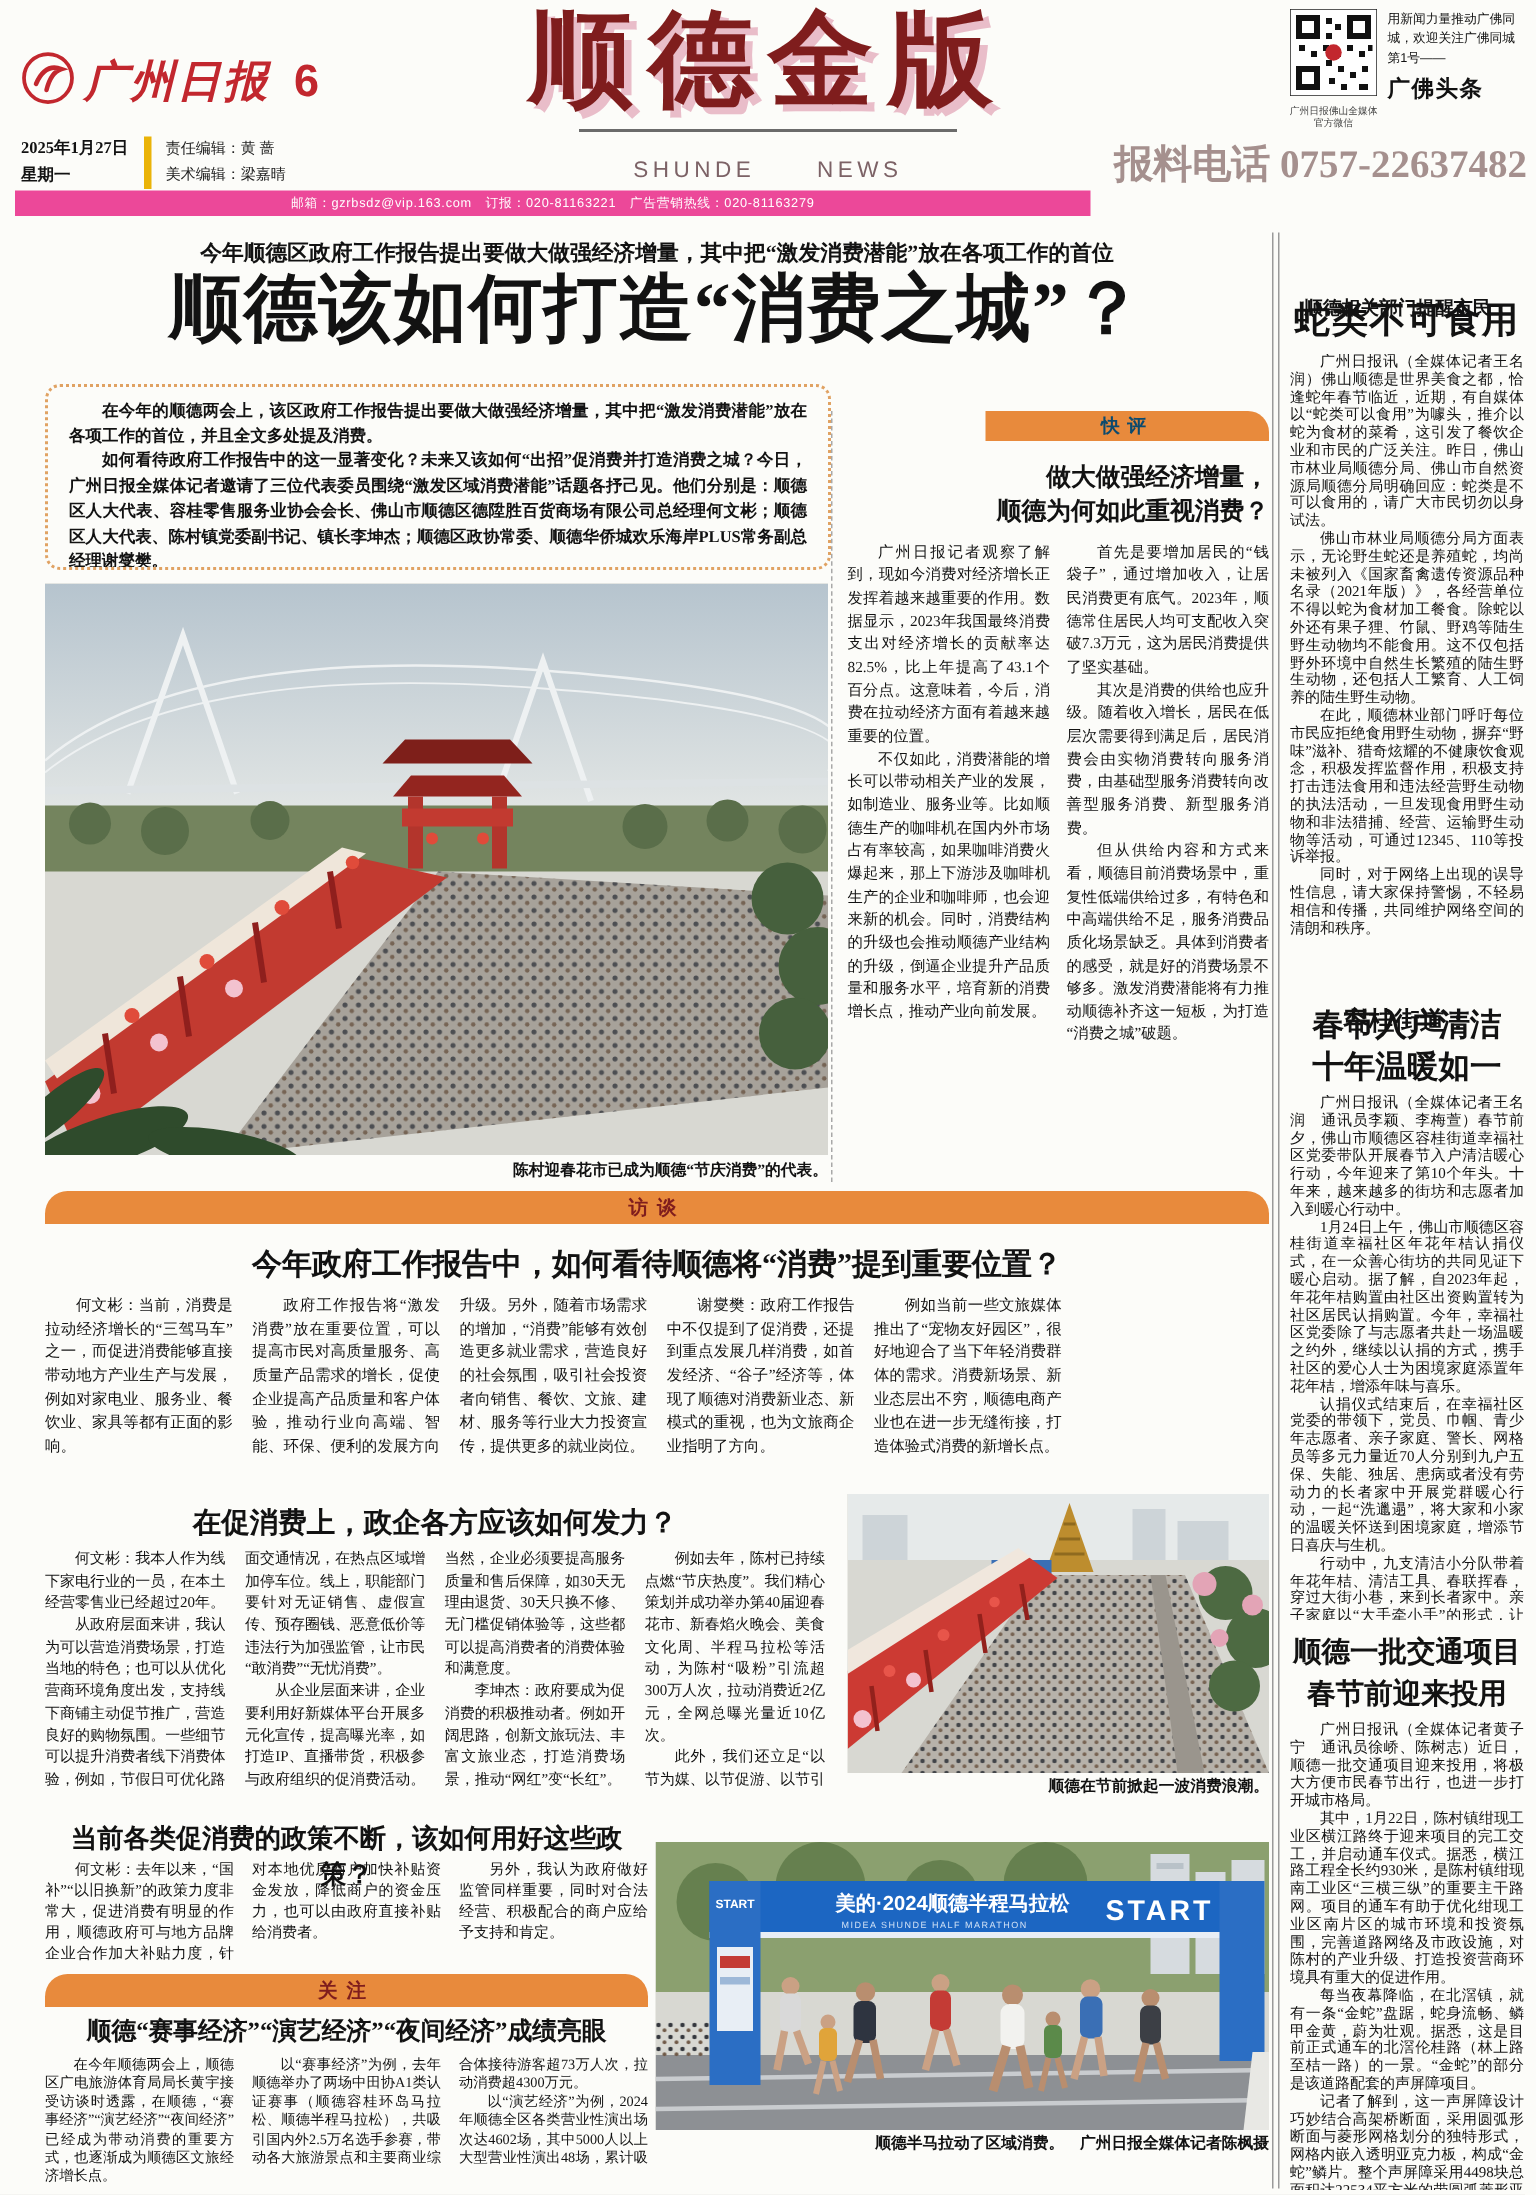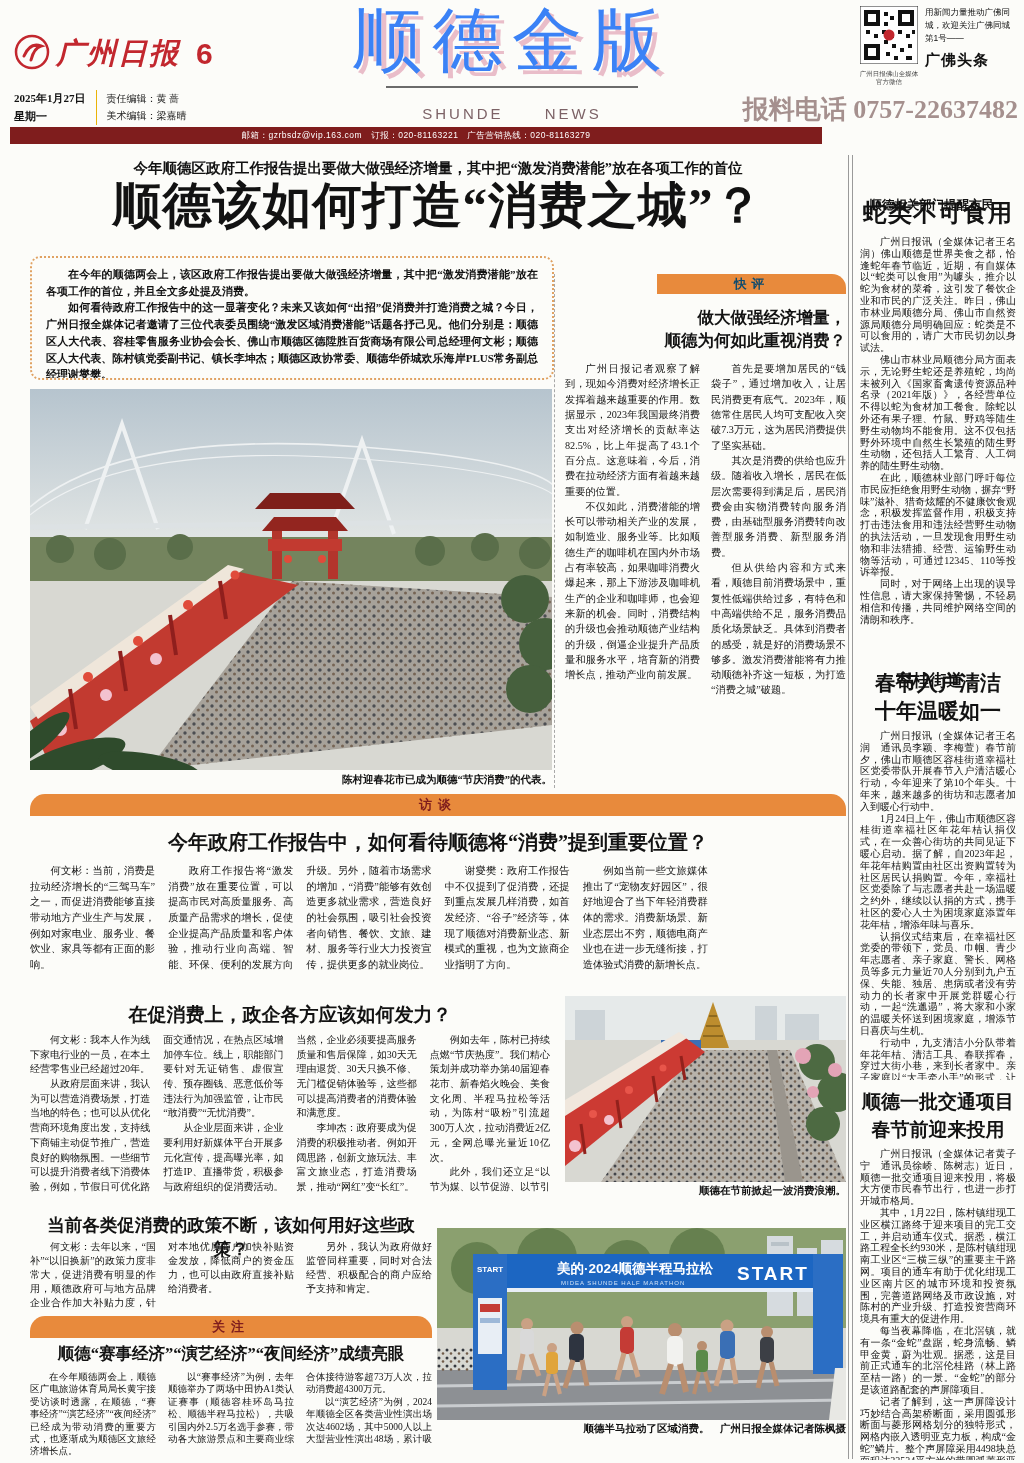--- a/index.html
+++ b/index.html
@@ -7,34 +7,34 @@
   .page{position:relative;width:1024px;height:1463px;margin:0 auto;background:#fcfcf9;overflow:hidden;
         font-family:"Liberation Serif","DejaVu Serif",serif;color:#121212;}
   .abs{position:absolute;}
   
   #mh-left{left:14px;top:34px;width:300px;}
   .brand-row{display:flex;align-items:center;gap:6px;}
   .brand-name{font-size:29px;color:#c2272e;font-weight:bold;font-style:italic;letter-spacing:2px;}
   .page-no{font-size:30px;color:#c2272e;font-weight:bold;margin-left:10px;font-family:"Liberation Sans",sans-serif;}
   .date-row{margin-top:16px;display:flex;align-items:stretch;}
   .date-block{font-size:11px;font-weight:bold;line-height:1.6;}
-  .editors{margin-left:10px;padding-left:10px;border-left:1px solid #eab308;font-size:10px;color:#222;line-height:1.7;}
+  .editors{margin-left:10px;padding-left:10px;border-left:5px solid #eab308;font-size:10px;color:#222;line-height:1.7;}
   #mh-center{left:262px;top:4px;width:500px;text-align:center;}
-  .edition-title{font-size:70px;font-weight:400;color:#3b82f6;letter-spacing:10px;line-height:1.05;
+  .edition-title{font-size:70px;font-weight:700;color:#7f1d1d;letter-spacing:10px;line-height:1.05;
                  text-shadow:5px 5px 0 #e9bdc9;}
   .edition-sub{width:252px;margin:8px auto 12px;border-top:2px solid #6b6b6b;padding-top:17px;font-size:15px;
                color:#7c6266;letter-spacing:3px;word-spacing:34px;font-family:"Liberation Sans",sans-serif;}
   #mh-right{left:858px;top:6px;width:160px;font-family:"Liberation Sans",sans-serif;}
   .qr-row{display:flex;gap:5px;}
   .qr-col{width:62px;text-align:center;}
   .qr-note{font-size:6.5px;color:#444;margin-top:2px;line-height:1.2;}
   .qr-text{width:92px;font-size:8.5px;line-height:1.5;color:#111;text-align:left;}
   .qr-label{font-size:15px;font-weight:bold;margin-top:5px;letter-spacing:1px;}
   #hotline{left:610px;top:92px;width:408px;text-align:right;font-size:26px;font-weight:bold;color:#a5908e;}
-  #contact-bar{left:10px;top:127px;width:812px;height:17px;background:#7f1d1d;color:#fff;font-size:8.5px;
+  #contact-bar{left:10px;top:127px;width:717px;height:17px;background:#ec4899;color:#fff;font-size:8.5px;
                line-height:17px;text-align:center;font-family:"Liberation Sans",sans-serif;letter-spacing:.5px;}
   
   #vdivider{left:848px;top:155px;width:3px;height:1304px;border-left:1px solid #9a9a9a;border-right:1px solid #9a9a9a;}
   #kp-dash{left:554px;top:274px;height:514px;width:0;border-left:1px dashed #a8a8a8;}
   
   #kicker{left:30px;top:159px;width:816px;text-align:center;font-size:14.5px;font-weight:bold;}
   #headline{left:30px;top:179px;width:816px;text-align:center;font-size:49px;font-weight:900;letter-spacing:1px;line-height:1.1;}
   #intro-box{left:30px;top:256px;width:492px;height:106px;border:2px dotted #e0a263;border-radius:10px;
              padding:8px 14px 6px;font-size:11px;font-weight:bold;line-height:1.52;overflow:hidden;}
   #intro-box p{margin:0;text-indent:2em;text-align:justify;}

